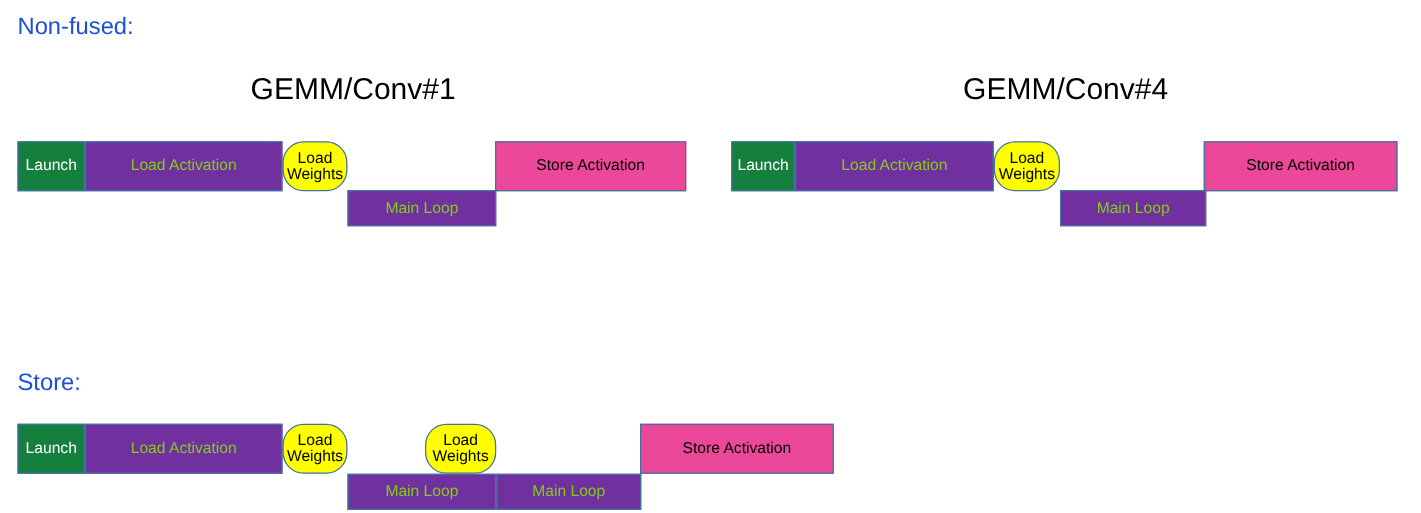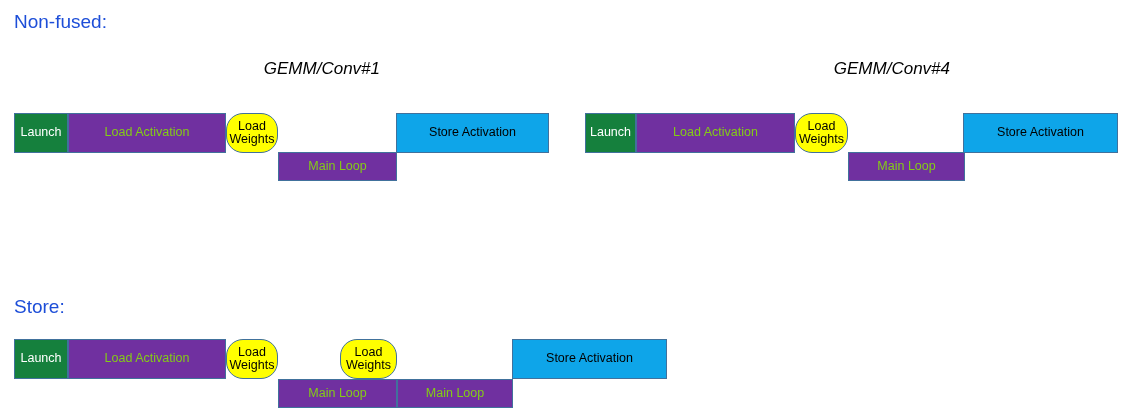--- a/index.html
+++ b/index.html
@@ -18,46 +18,45 @@
   .section-label {
     position: absolute;
     font-size: 19px;
     color: #1d4ed8;
     white-space: nowrap;
     line-height: 1;
   }
 
   .kernel-title {
     position: absolute;
-    font-size: 17px;
+    font-size: 24px;
     color: #000000;
     white-space: nowrap;
-    text-align: right;
+    text-align: center;
     line-height: 1;
-    font-style: italic;
   }
 
   .bar {
     position: absolute;
     box-sizing: border-box;
     border: 1px solid #41719C;
     display: flex;
     align-items: center;
     justify-content: center;
     text-align: center;
     line-height: 1.05;
     font-size: 12.5px;
     white-space: pre-line;
     overflow: hidden;
   }
 
   .bar.launch   { background: #15803d; color: #ffffff; }
   .bar.purple   { background: #7030A0; color: #84cc16; }
   .bar.yellow   { background: #FFFF00; color: #000000; border-radius: 17px; }
-  .bar.orange   { background: #0ea5e9; color: #000000; }
+  .bar.orange   { background: #ec4899; color: #000000; }
 </style>
 </head>
 <body>
 
 <div id="root">
     <div class="section-label" style="left: 14px; top: 12px;">Non-fused:</div>
     <div class="kernel-title" style="left: 185px; top: 60px; width: 195px;">GEMM/Conv#1</div>
     <div class="kernel-title" style="left: 755px; top: 60px; width: 195px;">GEMM/Conv#4</div>
     <div class="bar launch" style="left: 14px; top: 113px; width: 54px; height: 40px;"><span>Launch</span></div>
     <div class="bar purple" style="left: 68px; top: 113px; width: 158px; height: 40px;"><span>Load Activation</span></div>

